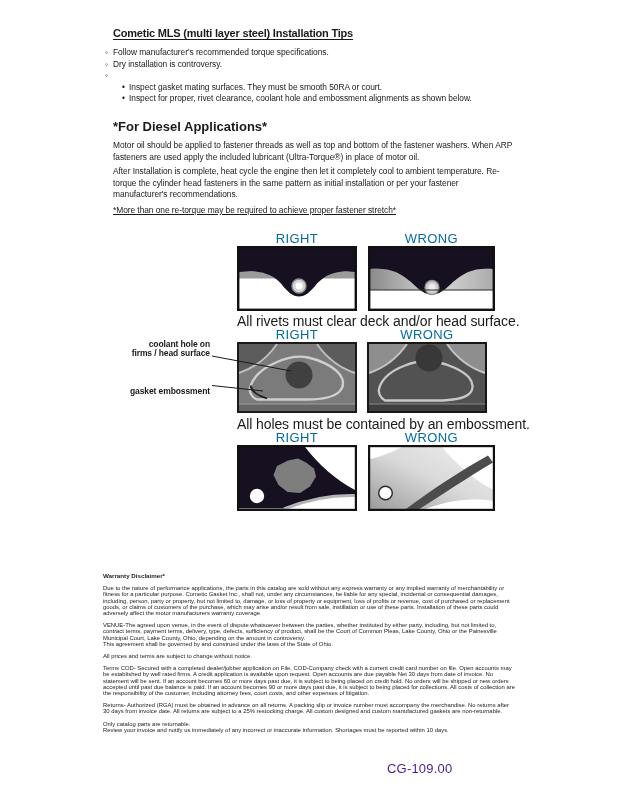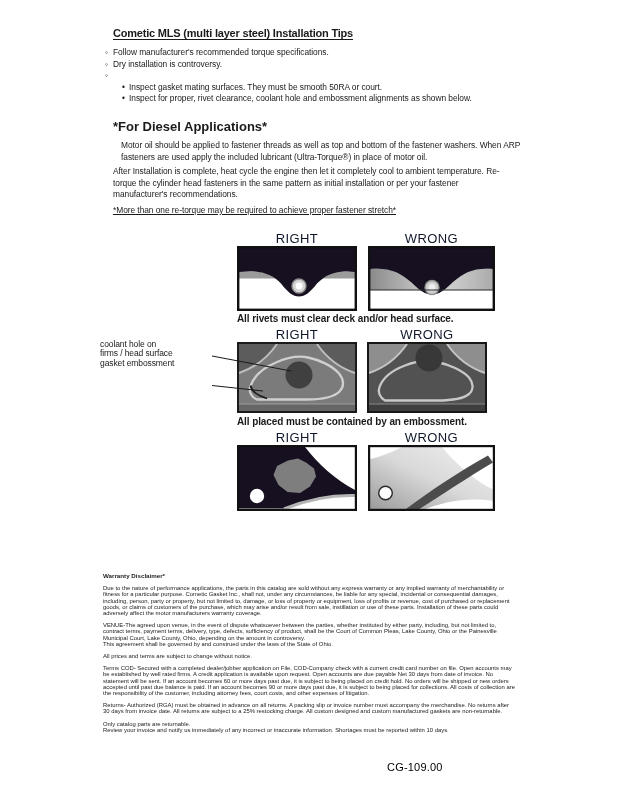--- a/index.html
+++ b/index.html
@@ -11,36 +11,36 @@
          white-space:nowrap;text-decoration:underline;text-decoration-thickness:1.3px;text-underline-offset:2px;}
 
   .bullets{left:105px;top:47px;font-size:8.4px;line-height:11.6px;letter-spacing:-0.05px;}
   .b-row{display:flex;white-space:nowrap;}
   .b-glyph{width:8px;flex:0 0 8px;}
   .b-row.sub{margin-left:17px;}
   .b-row.sub .b-glyph{width:7px;flex:0 0 7px;}
 
   .diesel-h{left:113px;top:119px;font-size:13px;font-weight:bold;white-space:nowrap;}
   .para{left:113px;width:402px;font-size:8.4px;line-height:11.5px;letter-spacing:-0.05px;}
-  #p1{top:140px;margin-left:8px;}
+  #p1{top:140px;}
   #p2{top:166px;}
   #p3{top:205px;white-space:nowrap;text-decoration:underline;}
 
-  .fig-label{font-size:13px;letter-spacing:0.4px;text-align:center;color:#0f172a;white-space:nowrap;}
-  .caption{font-size:10px;font-weight:bold;letter-spacing:-0.1px;white-space:nowrap;}
-  .callout{left:100px;width:110px;font-size:8.5px;font-weight:normal;line-height:9.3px;
-           letter-spacing:-0.1px;}
+  .fig-label{font-size:13px;letter-spacing:0.4px;text-align:center;color:#0369a1;white-space:nowrap;}
+  .caption{font-size:14px;font-weight:normal;letter-spacing:-0.1px;white-space:nowrap;}
+  .callout{left:100px;width:110px;font-size:8.5px;font-weight:bold;line-height:9.3px;
+           text-align:right;letter-spacing:-0.1px;}
   svg.figbox{position:absolute;}
 
   .legal{left:103px;top:573px;width:412px;font-size:5.9px;line-height:6.2px;color:#222;}
   .legal .lg-h{font-size:6.2px;font-weight:bold;margin:0 0 6px 0;}
   .legal p{margin:0 0 6px 0;}
   .legal p.tight{margin:0;}
 
-  .code{left:387px;top:761px;font-size:11px;letter-spacing:0.2px;color:#000000;white-space:nowrap;}
+  .code{left:387px;top:761px;font-size:13px;letter-spacing:0.2px;color:#4c1d95;white-space:nowrap;}
 </style>
 </head>
 <body>
 
 <div class="page">
 
   <div class="abs title">Cometic MLS (multi layer steel) Installation Tips</div>
 
   <div class="abs bullets">
     <div class="b-row">
@@ -100,21 +100,21 @@
 
   <div class="abs caption" style="left:237px;top:313px">All rivets must clear deck and/or head surface.</div>
 
   <div class="abs fig-label" style="left:237px;top:327px;width:120px">RIGHT</div>
   <div class="abs fig-label" style="left:367px;top:327px;width:120px">WRONG</div>
 
   <div class="abs callout" style="top:340px">
     <div>coolant hole on</div>
     <div>firms / head surface</div>
   </div>
-  <div class="abs callout" style="top:359px">gasket embossment</div>
+  <div class="abs callout" style="top:387px">gasket embossment</div>
 
   <svg class="figbox" style="left:237px;top:342px" width="120" height="71" viewBox="0 0 120 71">
     <rect x="0" y="0" width="120" height="71" fill="#7b7b7b"></rect>
     <path d="M2,2 L40,2 C31,15 17,26 2,31 Z" fill="#5c5c5c"></path>
     <path d="M40,2 C31,15 17,26 2,31" stroke="#bdbdbd" stroke-width="2" fill="none"></path>
     <path d="M80,2 L118,2 L118,31 C103,26 89,15 80,2 Z" fill="#5c5c5c"></path>
     <path d="M80,2 C89,15 103,26 118,31" stroke="#bdbdbd" stroke-width="2" fill="none"></path>
     <rect x="2" y="62" width="116" height="7" fill="#666666"></rect>
     <line x1="2" y1="62" x2="118" y2="62" stroke="#9e9e9e" stroke-width="1"></line>
     <path d="M20,57.5 C14,55 11.5,49 13.5,44 C17,34 27,25.5 39,20.5 C49,16 61,13.5 71,15.5 C83,18 95.5,24 102,31.5 C107,37.5 107.5,44.5 102.5,49.5 C96,56 84,57.5 70,57.5 Z" fill="none" stroke="#cfcfcf" stroke-width="2.3"></path>
@@ -129,21 +129,21 @@
     <path d="M40,2 C31,15 17,26 2,31" stroke="#c4c4c4" stroke-width="2" fill="none"></path>
     <path d="M80,2 L118,2 L118,31 C103,26 89,15 80,2 Z" fill="#8e8e8e"></path>
     <path d="M80,2 C89,15 103,26 118,31" stroke="#c4c4c4" stroke-width="2" fill="none"></path>
     <rect x="2" y="62" width="116" height="7" fill="#3e3e3e"></rect>
     <line x1="2" y1="62" x2="118" y2="62" stroke="#888888" stroke-width="1"></line>
     <path d="M18,58.5 C13,56 10.5,50 12.5,45 C16,35.5 26,28 38,23.5 C48,19.5 60,18 70,20 C82,22.5 95.5,28.5 102,35.5 C106.5,41 107,47.5 102,52 C95.5,57.5 84,58.5 70,58.5 Z" fill="none" stroke="#c8c8c8" stroke-width="2.3"></path>
     <circle cx="62" cy="16" r="13.5" fill="#383838"></circle>
     <rect x="1" y="1" width="118" height="69" fill="none" stroke="#111111" stroke-width="1.8"></rect>
   </svg>
 
-  <div class="abs caption" style="left:237px;top:416px">All placed must be contained by an embossment.</div>
+  <div class="abs caption" style="left:237px;top:416px">All holes must be contained by an embossment.</div>
 
   <div class="abs fig-label" style="left:237px;top:430px;width:120px">RIGHT</div>
   <div class="abs fig-label" style="left:368px;top:430px;width:127px">WRONG</div>
 
   <svg class="figbox" style="left:237px;top:445px" width="120" height="66" viewBox="0 0 120 66">
     <rect x="0" y="0" width="120" height="66" fill="#ffffff"></rect>
     <path d="M2,2 L68,2 C81,19 99,35 118,45 L118,51 C93,49.5 68,55 49,63.5 L2,63.5 Z" fill="#171020"></path>
     <path d="M47,64 C70,54.5 94,50 118,50.5" stroke="#b5b5b5" stroke-width="3" fill="none"></path>
     <path d="M40,21 L51,15.5 L61,13.5 L69,17.5 L77,23.5 L79,31.5 L73,41.5 L63,48 L50.5,47 L41.5,40 L36.5,30 Z" fill="#7e7e7e"></path>
     <circle cx="20" cy="51" r="7.2" fill="#ffffff"></circle>

